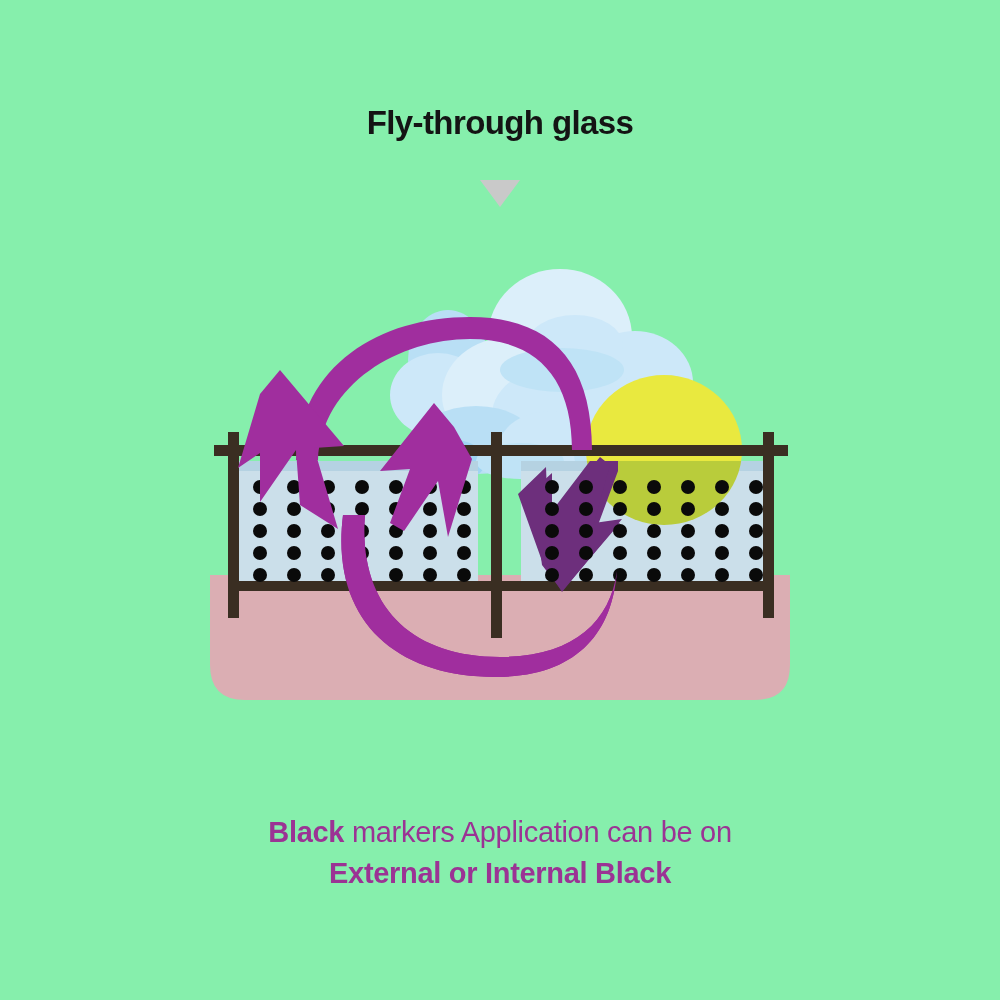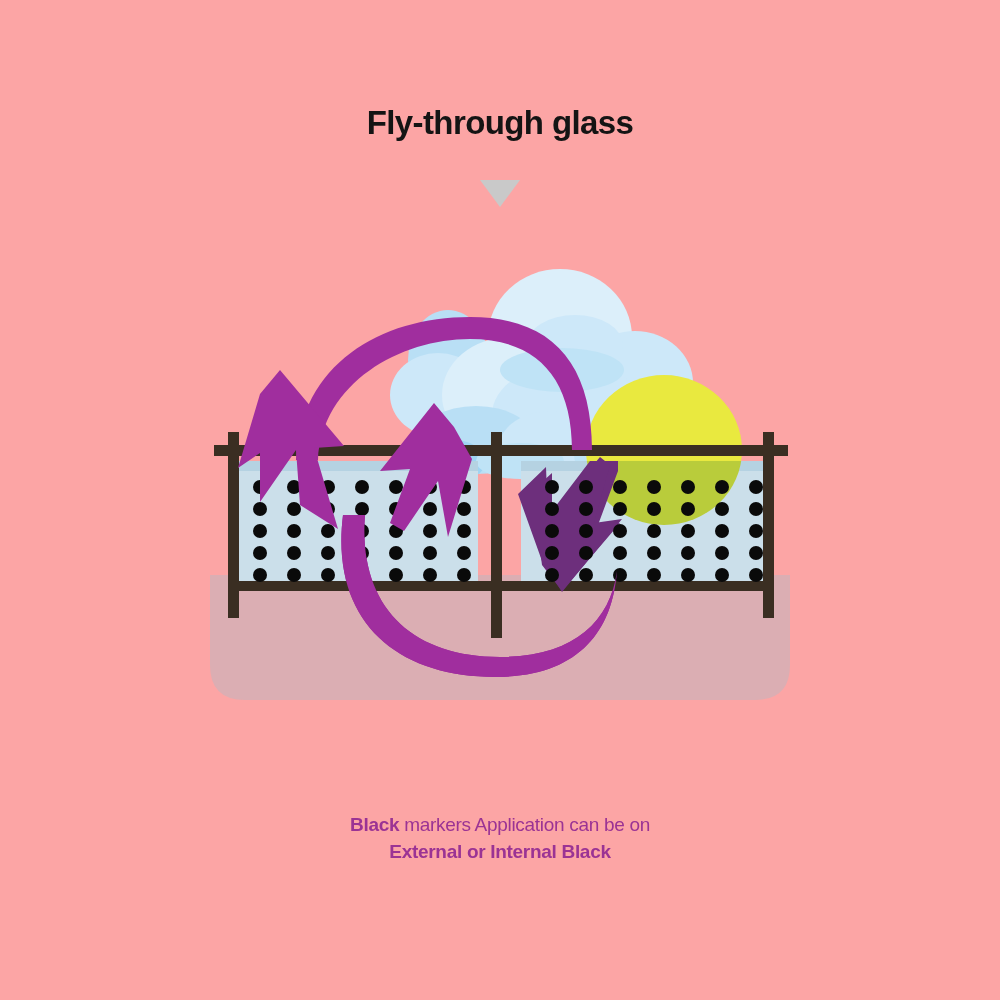--- a/index.html
+++ b/index.html
@@ -10,21 +10,21 @@
   body {
     width: 1000px;
     height: 1000px;
     font-family: "Liberation Sans", sans-serif;
     overflow: hidden;
   }
   #page {
     position: relative;
     width: 1000px;
     height: 1000px;
-    background: #fca5a5;
+    background: #86efac;
   }
   .title {
     position: absolute;
     top: 104px;
     left: 0;
     width: 1000px;
     text-align: center;
     font-size: 33px;
     font-weight: bold;
     letter-spacing: -0.6px;
@@ -49,21 +49,21 @@
     position: absolute;
     top: 812px;
     left: 0;
     width: 1000px;
     text-align: center;
     color: #9B3394;
     line-height: 1.42;
   }
   .caption-line {
     display: block;
-    font-size: 19px;
+    font-size: 29px;
     letter-spacing: -0.3px;
   }
   .caption-line-1 { font-weight: normal; }
   .caption-line-2 { font-weight: bold; }
   .cap-strong { font-weight: bold; }
 </style>
 </head>
 <body>
 
 <div id="page">

